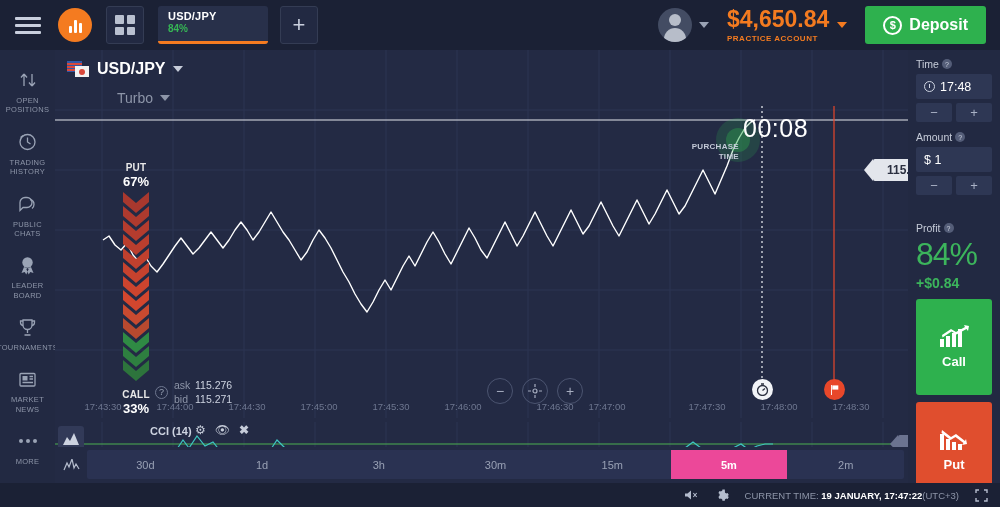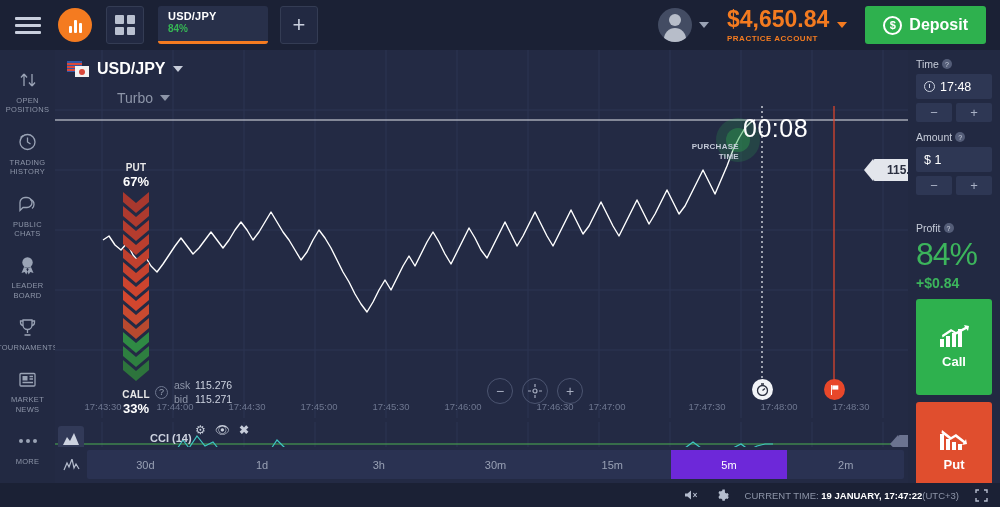--- a/index.html
+++ b/index.html
@@ -155,21 +155,21 @@
   .time-axis { position: absolute; left: 0; top: 348px; width: 853px; height: 20px; text-align: right; }
   .t-lbl { position: absolute; font-size: 9.5px; color: #6e7790; transform: translateX(-50%); top: 3px; }
 
   .marker-buy { position: absolute; left: 697px; top: 329px; width: 21px; height: 21px; border-radius: 50%;
     background: #f1f3f7; display: flex; align-items: center; justify-content: center; cursor: pointer; }
   .marker-exp { position: absolute; left: 769px; top: 329px; width: 21px; height: 21px; border-radius: 50%;
     background: #e8472a; display: flex; align-items: center; justify-content: center; cursor: pointer; }
 
   
   .cci-panel { position: absolute; left: 0; top: 372px; width: 853px; height: 62px; }
-  .cci-title { position: absolute; left: 95px; top: 10px; font-size: 11px; color: #cdd3e0; font-weight: bold; }
+  .cci-title { position: absolute; left: 95px; top: 3px; font-size: 11px; color: #cdd3e0; font-weight: bold; }
   .cci-icons { position: absolute; left: 140px; top: 2px; display: flex; gap: 9px; align-items: center; }
   .cci-icons span { color: #c6ccd9; font-size: 12px; cursor: pointer; line-height: 1; }
   .cci-tag { position: absolute; left: 843px; top: 385px; height: 19px; background: #6b7390;
     display: flex; align-items: center; padding: 0 8px 0 12px; border-radius: 2px;
     font-size: 10.5px; font-weight: bold; color: #fff; }
   .cci-tag::before { content:""; position:absolute; left:-8px; top:0;
     border-top: 9.5px solid transparent; border-bottom: 9.5px solid transparent; border-right: 8px solid #6b7390; }
   .lvl-lbl { position: absolute; left: 876px; font-size: 9px; color: #6e7790; }
 
   .ind-rail { position: absolute; left: 0; top: 372px; width: 32px; height: 110px;
@@ -181,21 +181,21 @@
   .cross-ts { position: absolute; left: 437px; top: 426px; background: #5e6785; color: #fff;
     font-size: 10px; padding: 3px 7px; border-radius: 2px; }
 
   
   .tf-bar { position: absolute; left: 55px; top: 447px; width: 853px; height: 36px; background: #232a44;
     display: flex; align-items: stretch; }
   .tf-ic { width: 32px; display: flex; align-items: center; justify-content: center; color: #b4bccd; }
   .tf-track { flex: 1; display: flex; background: #2a3252; margin: 3px 4px 4px 0; border-radius: 2px; }
   .tf { flex: 1; display: flex; align-items: center; justify-content: center;
     font-size: 11px; color: #98a0b4; cursor: pointer; }
-  .tf.active { background: #6d28d9; color: #fff; font-weight: normal; }
+  .tf.active { background: #ec4899; color: #fff; font-weight: bold; }
 
   
   .rpanel { position: absolute; left: 908px; top: 50px; width: 92px; height: 433px;
     background: #222942; padding: 8px 8px 0; }
   .fld-lbl { font-size: 10.5px; color: #c6ccd9; display: flex; align-items: center; gap: 3px; margin-bottom: 4px; }
   .fld-q { width: 10px; height: 10px; border-radius: 50%; background: #545d78; color: #cfd5e2;
     font-size: 7px; display: flex; align-items: center; justify-content: center; cursor: pointer; }
   .fld-box { height: 25px; background: #2e3754; border-radius: 2px; display: flex; align-items: center;
     gap: 5px; padding: 12px 8px; font-size: 12.5px; color: #fff; cursor: pointer; }
   .clock-ic { width: 11px; height: 11px; border: 1.5px solid #cfd5e2; border-radius: 50%; position: relative; }

